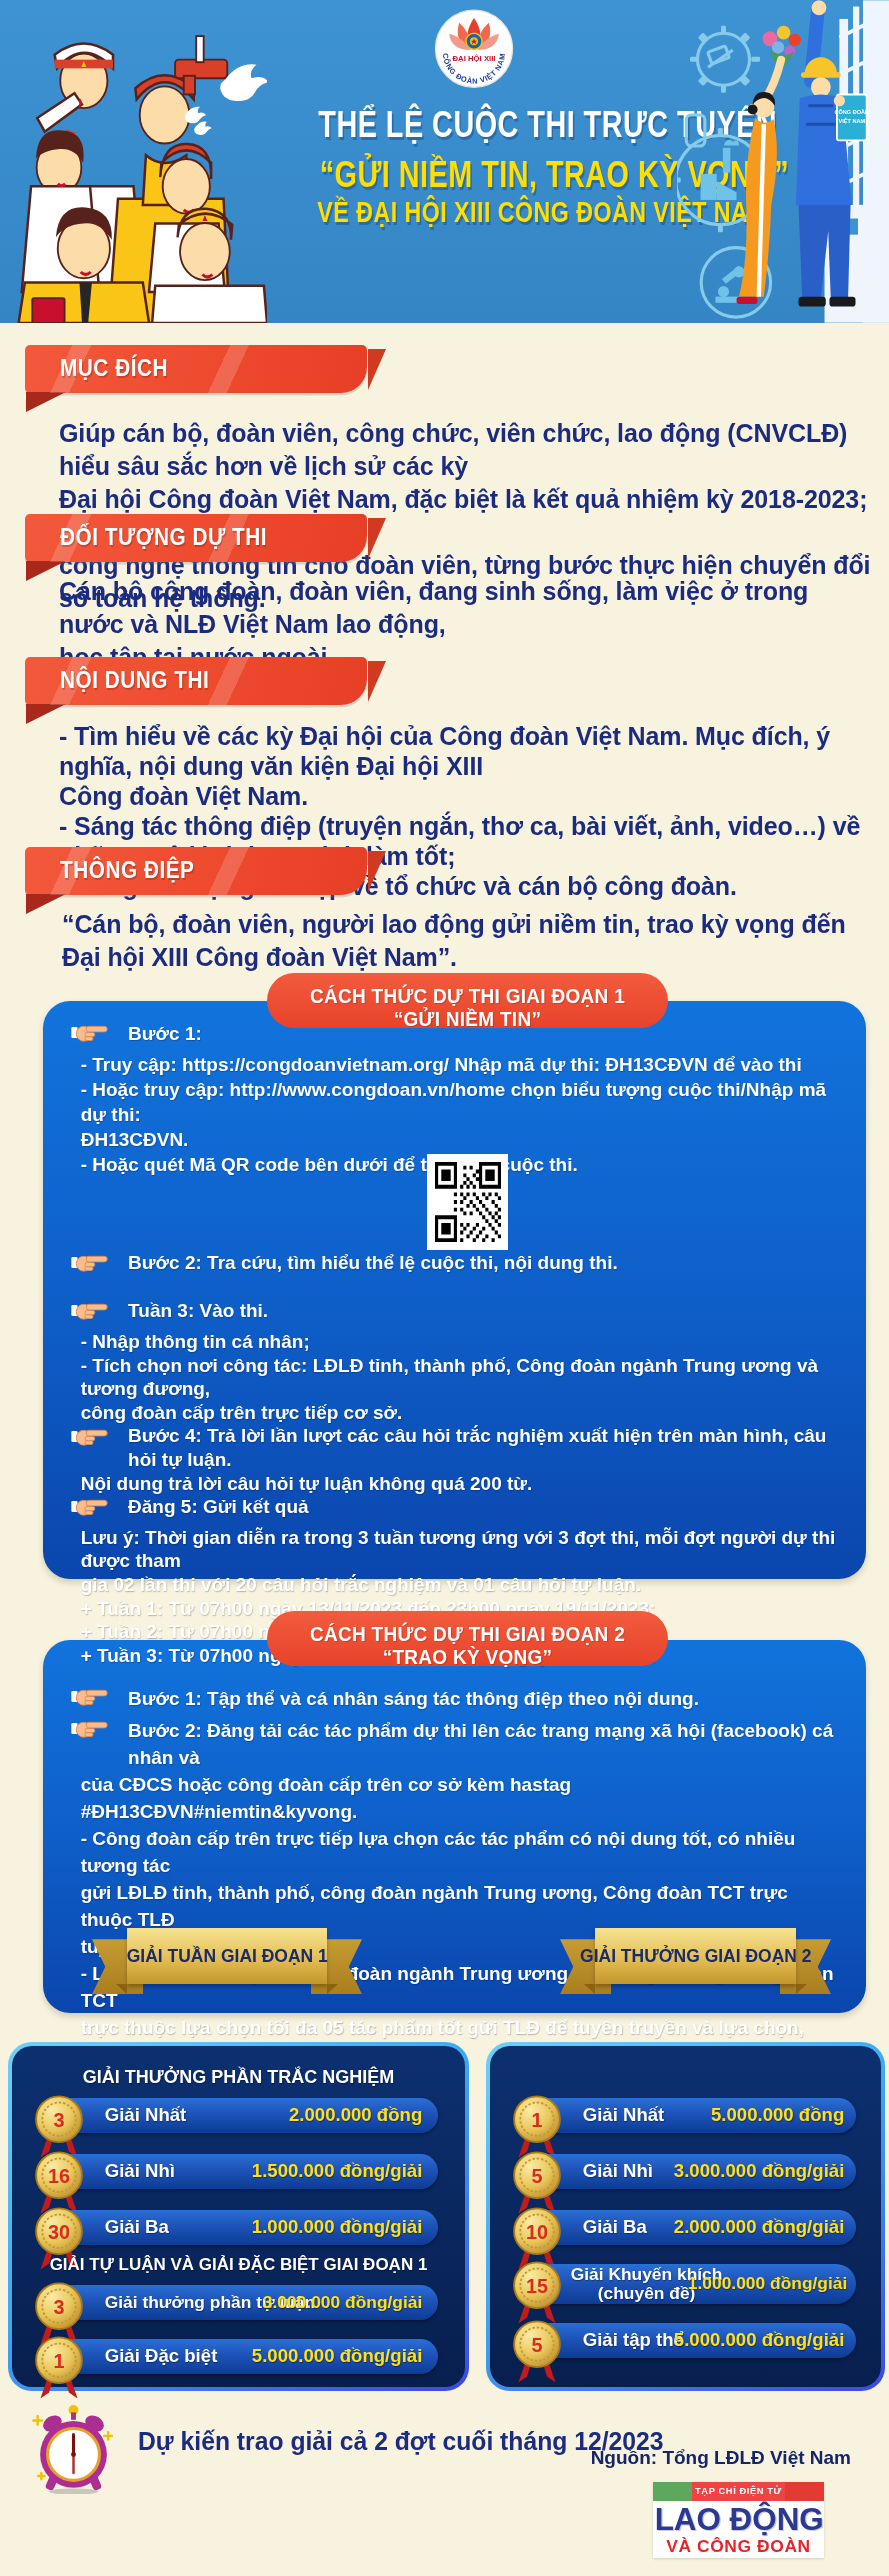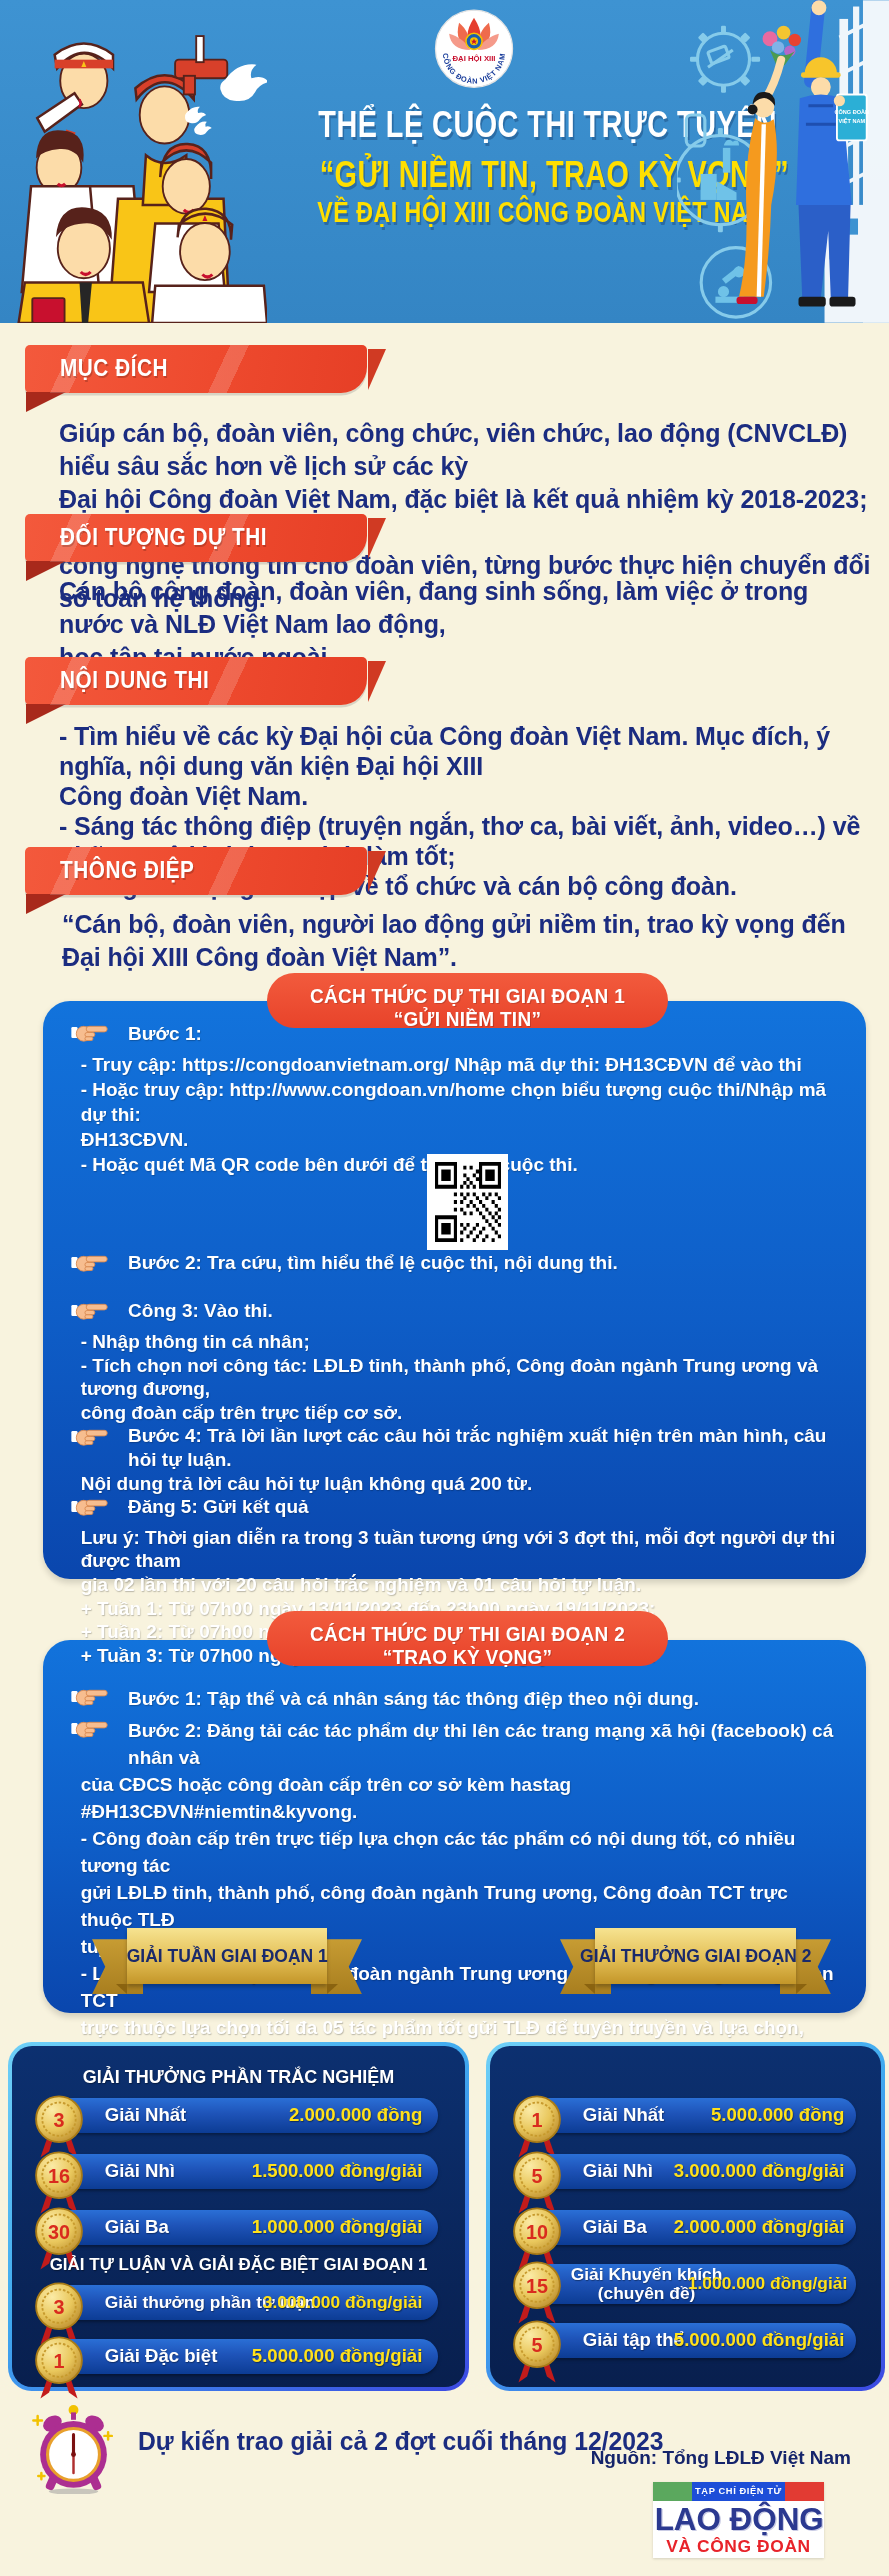--- a/index.html
+++ b/index.html
@@ -84,21 +84,21 @@
 
   
   .fnote{position:absolute;left:138px;top:2426px;font-size:26px;font-weight:800;color:#1B2C80;
          transform:scaleX(.95);transform-origin:left;white-space:nowrap;}
   .fsource{position:absolute;left:584px;top:2447px;width:267px;text-align:right;
          font-size:19px;font-weight:800;color:#15246B;}
   .flogo{position:absolute;left:653px;top:2482px;width:171px;height:76px;background:#fff;
          box-shadow:0 1.2px 2.5px rgba(0,0,0,.15);}
   .lgbar{display:flex;height:18.6px;}
   .lg-green{width:39px;background:#5BA85E;}
-  .lg-blue{flex:1;background:#1d4ed8;color:#fff;font-size:9.3px;font-weight:700;
+  .lg-blue{flex:1;background:#ef4444;color:#fff;font-size:9.3px;font-weight:700;
            text-align:center;line-height:18.6px;letter-spacing:0.6px;}
   .lg-red{width:39px;background:#E23B33;}
   .lg-title{text-align:center;color:#2B3990;font-size:32px;font-weight:900;line-height:36px;
             transform:scaleX(.98);text-shadow:1.2px 1.2px 0 #c9cbe4;white-space:nowrap;}
   .lg-sub{text-align:center;color:#E8232A;font-size:17.4px;font-weight:900;letter-spacing:0.6px;line-height:18.6px;}
 </style>
 </head>
 <body>
 
 <div class="poster">
@@ -385,21 +385,21 @@
     <div class="hline" style="margin-top:17.4px">
         <span class="hand-ico"><svg width="39" height="21" viewBox="0 0 62 34">
             <rect x="0" y="8" width="10" height="18" rx="2" fill="#fff"></rect>
             <g fill="#F7BD8F" stroke="#D98A52" stroke-width="1.5">
               <ellipse cx="20" cy="19" rx="12" ry="12"></ellipse>
               <rect x="24" y="7" width="34" height="9" rx="4.5"></rect>
               <rect x="22" y="17" width="16" height="7" rx="3.5"></rect>
               <rect x="22" y="24" width="13" height="6" rx="3"></rect>
             </g>
           </svg></span>
-      <span class="txt pre">Công 3: Vào thi.</span>
+      <span class="txt pre">Tuần 3: Vào thi.</span>
       </div>
     <div class="sline pre">- Nhập thông tin cá nhân;</div>
     <div class="sline pre">- Tích chọn nơi công tác: LĐLĐ tỉnh, thành phố, Công đoàn ngành Trung ương và tương đương,
 công đoàn cấp trên trực tiếp cơ sở.</div>
     <div class="hline">
         <span class="hand-ico"><svg width="39" height="21" viewBox="0 0 62 34">
             <rect x="0" y="8" width="10" height="18" rx="2" fill="#fff"></rect>
             <g fill="#F7BD8F" stroke="#D98A52" stroke-width="1.5">
               <ellipse cx="20" cy="19" rx="12" ry="12"></ellipse>
               <rect x="24" y="7" width="34" height="9" rx="4.5"></rect>

